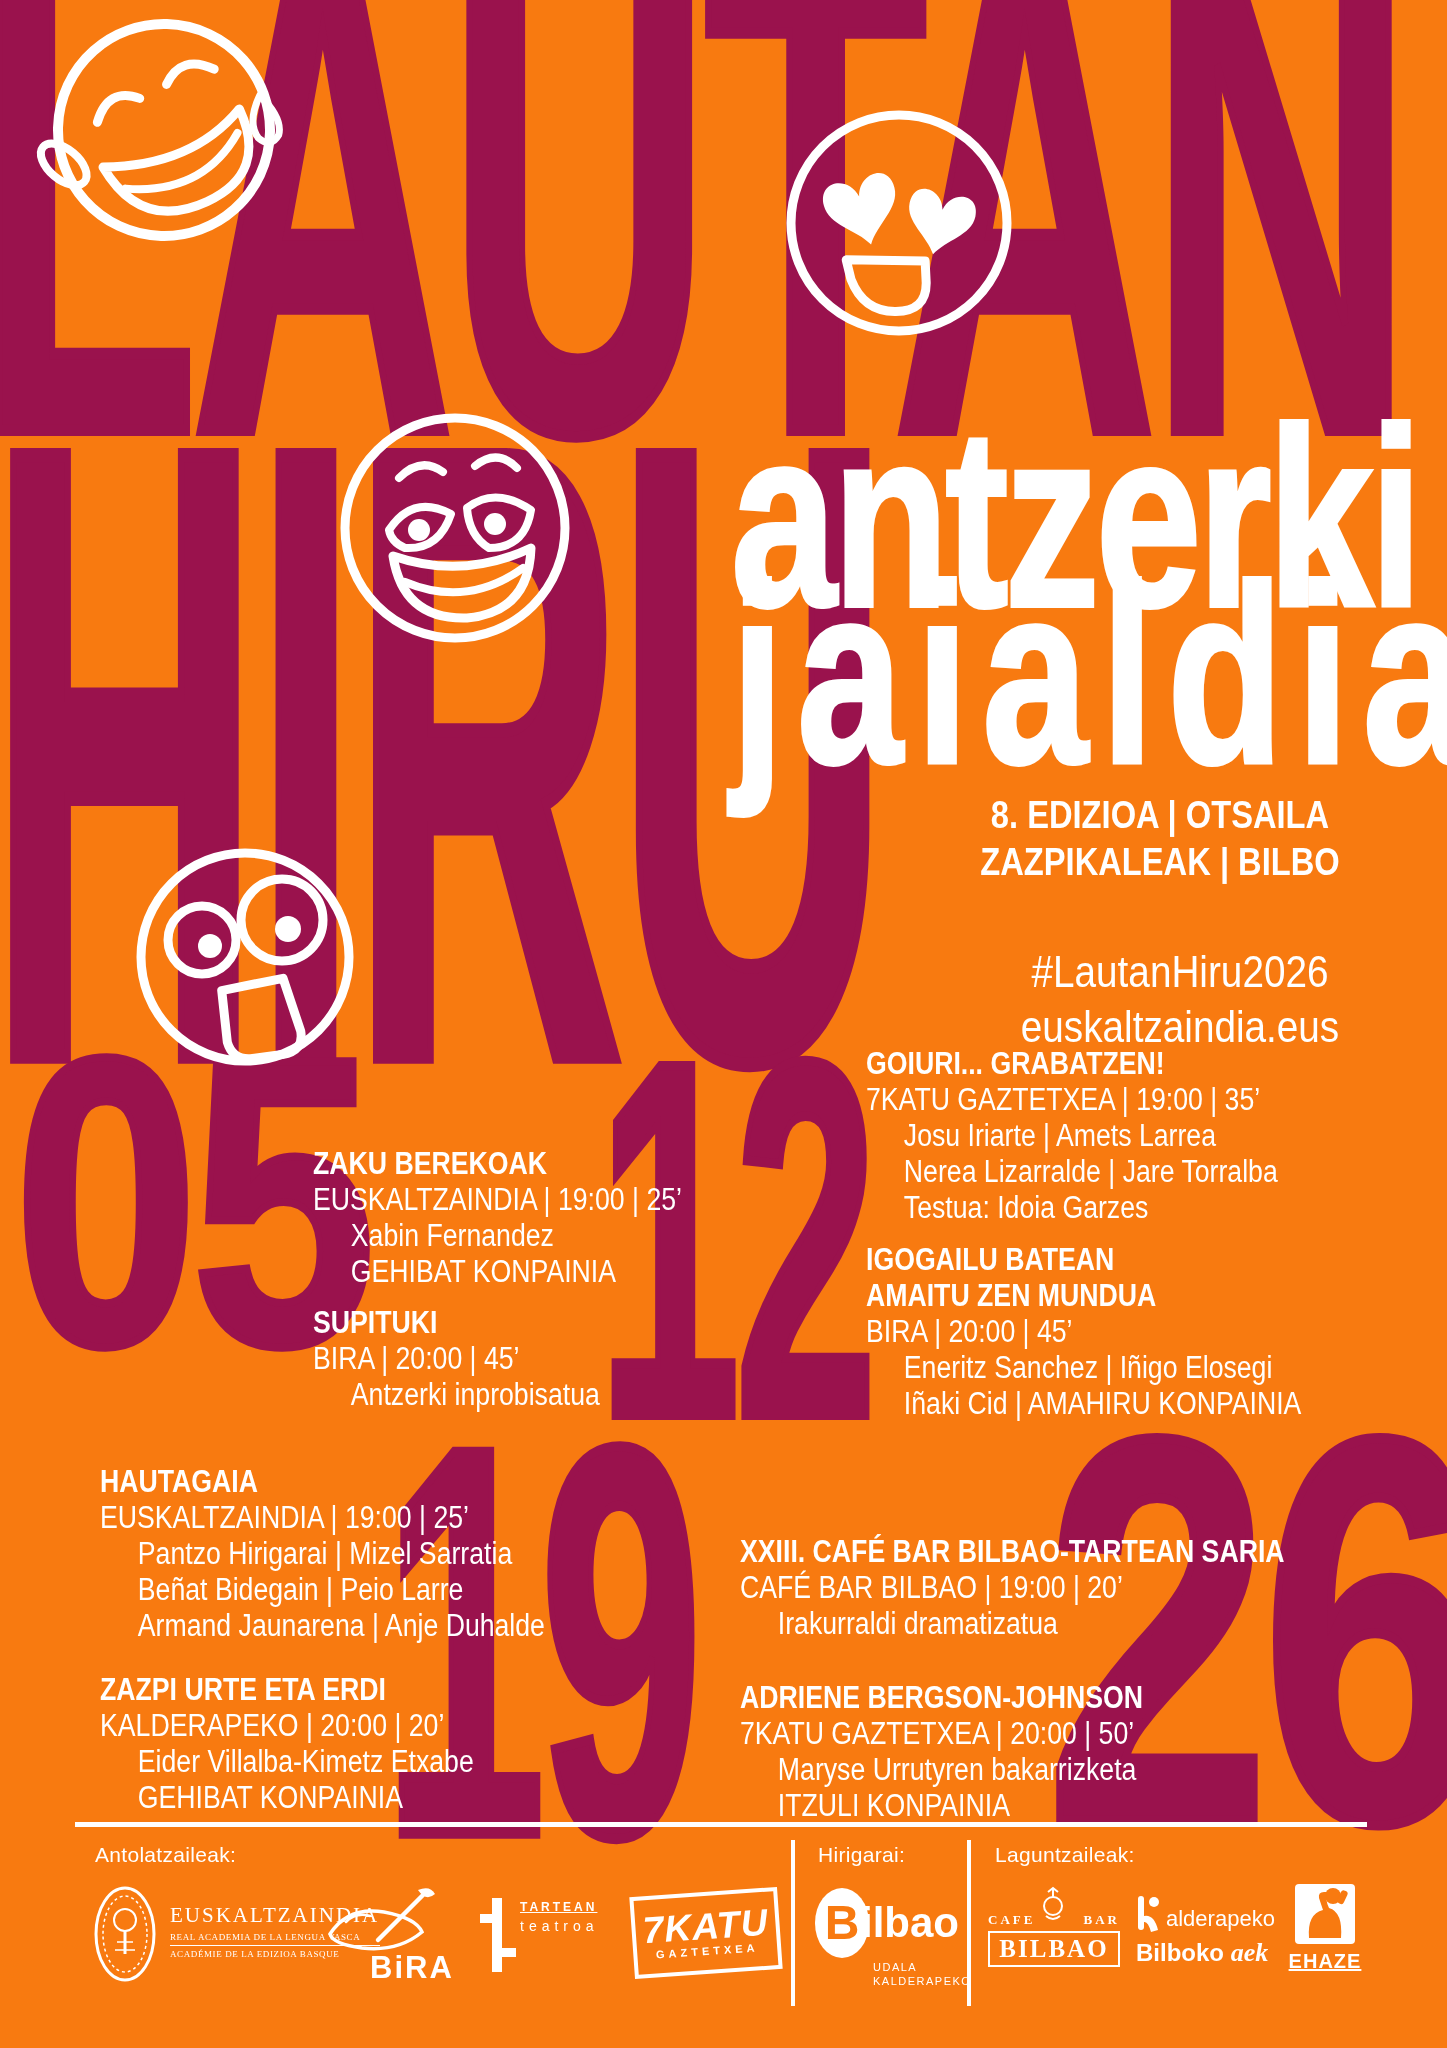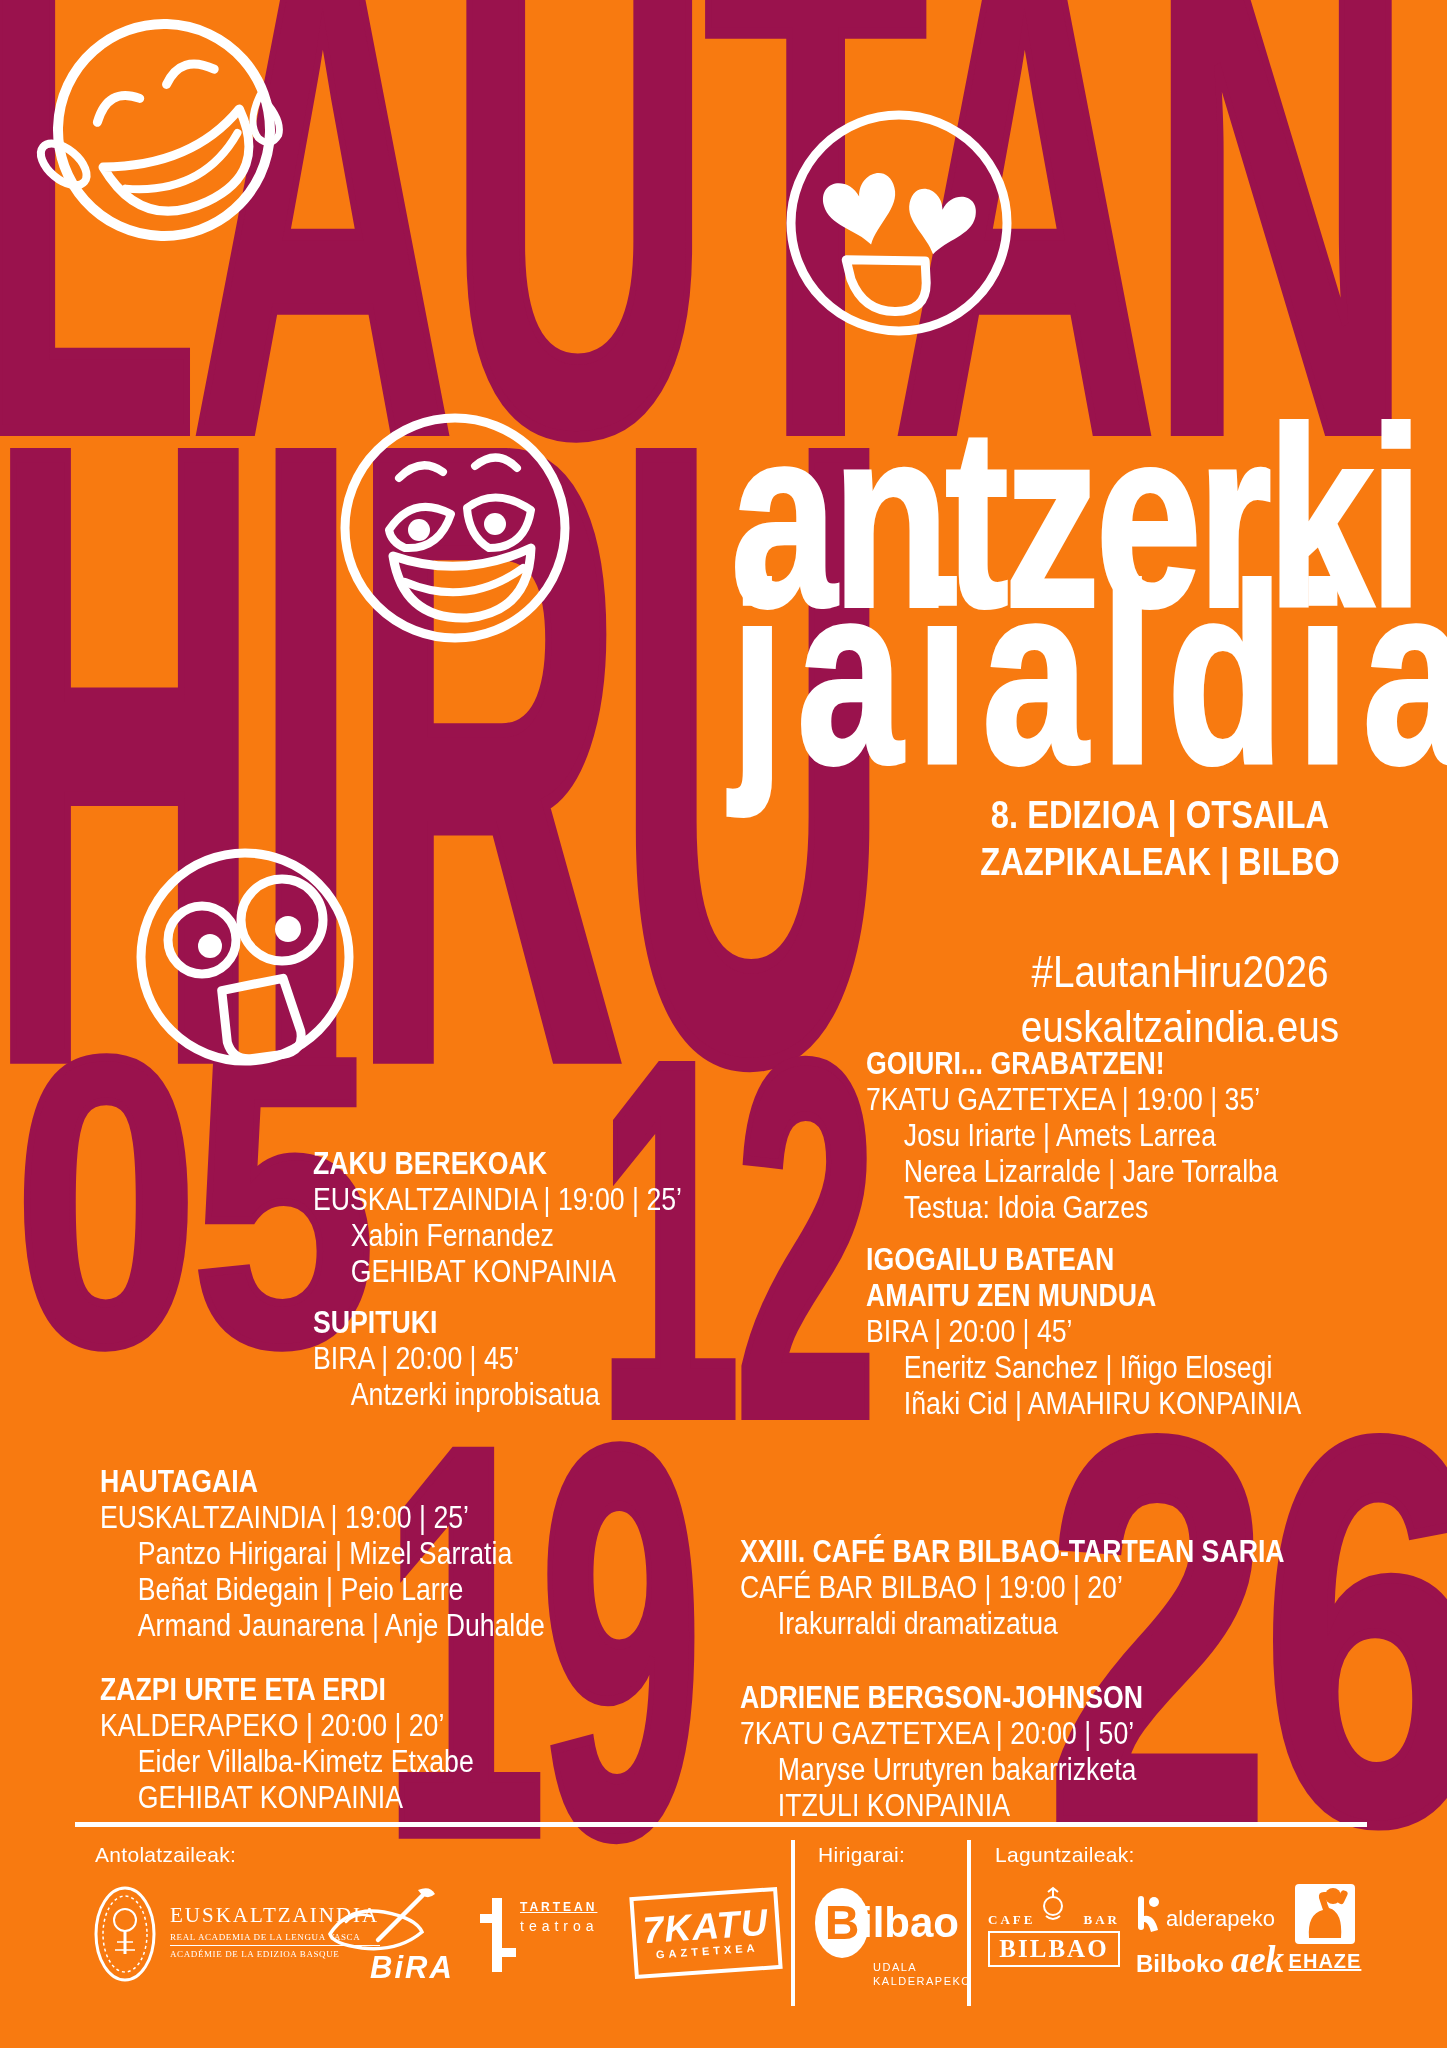--- a/index.html
+++ b/index.html
@@ -58,21 +58,21 @@
   
   .flabel{position:absolute;top:1843px;color:#fff;font-size:21px;letter-spacing:0.3px;z-index:6;}
   #footer-divider{left:75px;top:1822px;width:1292px;height:5px;background:#fff;z-index:6;}
   .vbar{position:absolute;top:1840px;width:4px;height:166px;background:#fff;z-index:6;}
   .logo{position:absolute;color:#fff;z-index:6;}
   #eusk-text{left:170px;top:1903px;width:230px;}
   #eusk-text .nm{font-family:"Liberation Serif",serif;font-size:21px;letter-spacing:2px;}
   #eusk-text .sub{font-family:"Liberation Serif",serif;font-size:9px;letter-spacing:0.6px;margin-top:4px;}
   #eusk-text .rule{height:1px;background:#fff;width:210px;margin:3px 0;}
   #bira-logo{left:318px;top:1882px;width:150px;height:115px;}
-  #bira-logo .nm{position:absolute;left:52px;top:68px;font-size:31px;font-weight:700;letter-spacing:2px;font-style:italic;}
+  #bira-logo .nm{position:absolute;left:52px;top:68px;font-size:31px;font-weight:700;letter-spacing:2px;}
   #tartean-logo{left:478px;top:1896px;}
   #tartean-text{position:absolute;left:42px;top:4px;}
   #tartean-text .nm{font-size:12px;letter-spacing:3px;font-weight:700;text-decoration:underline;}
   #tartean-text .sub{font-size:14px;letter-spacing:5px;margin-top:4px;}
   #katu-logo{
     left:632px;top:1892px;width:140px;height:74px;border:4px solid #fff;
     transform:rotate(-4deg);display:flex;flex-direction:column;align-items:center;justify-content:center;
   }
   #katu-logo .nm{font-size:37px;font-weight:700;font-style:italic;letter-spacing:1px;line-height:36px;}
   #katu-logo .sub{font-size:11px;letter-spacing:4px;font-weight:700;}
@@ -84,21 +84,21 @@
   #bilbao-logo .nm{display:inline-block;font-size:42px;font-weight:700;margin-left:-8px;line-height:70px;vertical-align:top;}
   #bilbao-logo .subs{margin-left:58px;margin-top:2px;font-size:11px;letter-spacing:1.5px;line-height:14px;}
   #cafebar-logo{left:988px;top:1886px;width:132px;text-align:center;font-family:"Liberation Serif",serif;}
   #cafebar-logo .row{display:flex;justify-content:space-between;font-size:13px;letter-spacing:3px;font-weight:700;margin-top:26px;}
   #cafebar-logo .box{border:2px solid #fff;margin-top:3px;padding:2px 4px;font-size:25px;font-weight:700;letter-spacing:2px;}
   #cafebar-crest{position:absolute;left:50px;top:-2px;}
   #kald-logo{left:1136px;top:1894px;}
   #kald-logo .row1{display:flex;align-items:flex-end;}
   #kald-logo .nm{font-size:22px;margin-left:4px;margin-top:6px;}
   #kald-logo .row2{margin-top:6px;font-size:24px;font-weight:700;}
-  #kald-logo .aek{font-family:"Liberation Serif",serif;font-style:italic;font-size:37px;font-weight:700;}
+  #kald-logo .aek{font-family:"Liberation Serif",serif;font-style:italic;font-size:26px;font-weight:700;}
   #ehaze-logo{left:1285px;top:1884px;width:80px;text-align:center;}
   #ehaze-logo .sq{width:60px;height:60px;background:#fff;border-radius:4px;margin:0 auto;}
   #ehaze-logo .nm{font-size:20px;font-weight:700;letter-spacing:1px;margin-top:6px;text-decoration:underline;}
 </style>
 </head>
 <body>
 
 <div id="poster">
 
   <div class="giant" id="word-lautan">LAUTAN</div>

